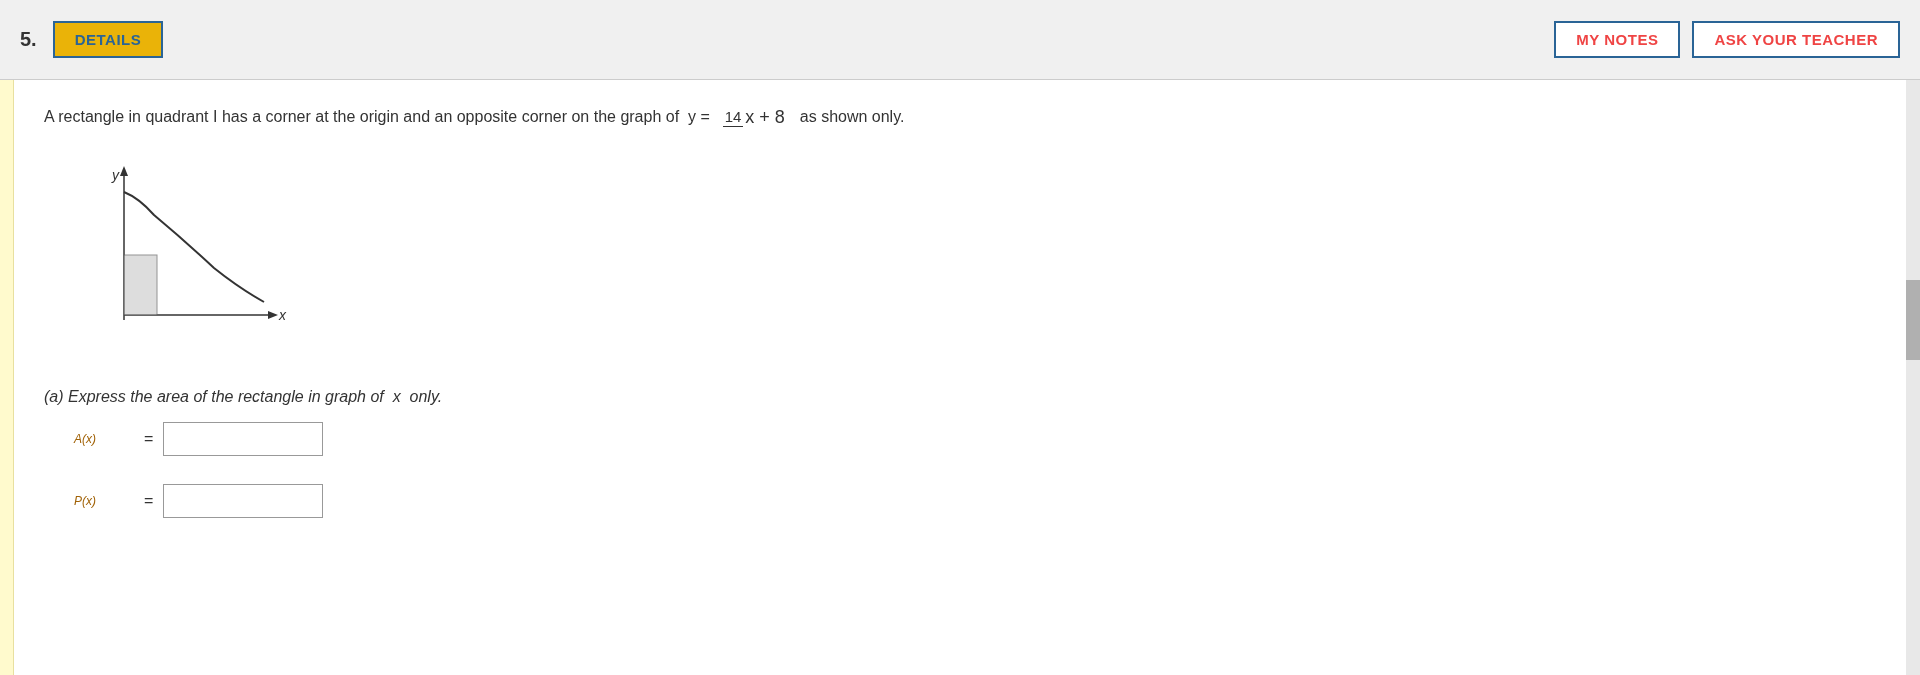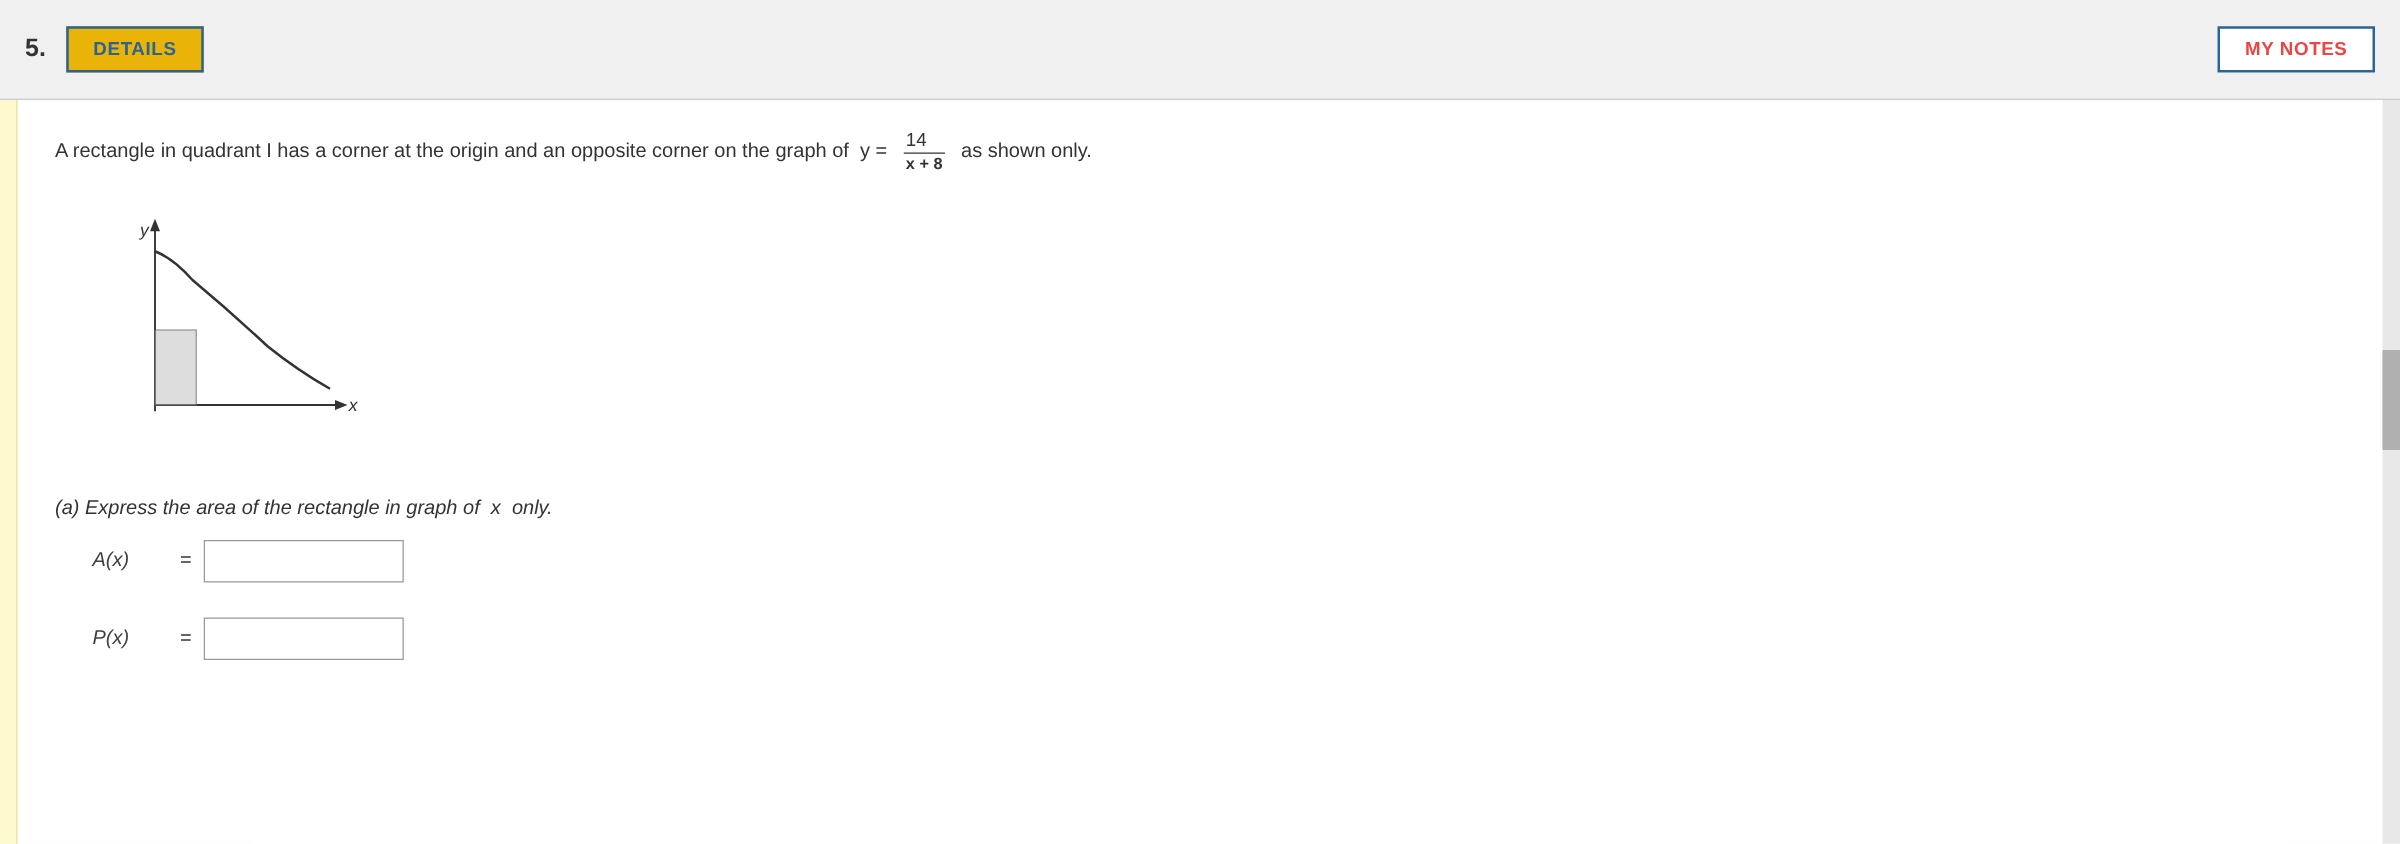--- a/index.html
+++ b/index.html
@@ -76,35 +76,35 @@
     }
     
     .problem-text {
       font-size: 16px;
       color: #333;
       margin-bottom: 20px;
       line-height: 1.6;
     }
     .fraction {
       display: inline-flex;
-      flex-direction: column;
+      flex-direction: row;
+      align-items: center;
       vertical-align: middle;
       margin: 0 4px;
     }
     .fraction .numerator {
       border-bottom: 1px solid #333;
       padding: 0 2px;
       font-size: 15px;
       line-height: 1.2;
     }
     .fraction .denominator {
       padding: 0 2px;
-      font-size: 13px;
+      font-size: 18px;
       line-height: 1.2;
-      font-weight: bold;
     }
     
     .graph-container {
       margin: 10px 0 24px 30px;
       display: inline-block;
     }
     
     .part-section {
       margin-bottom: 28px;
     }
@@ -114,22 +114,22 @@
       margin-bottom: 16px;
       font-style: italic;
     }
     .answer-row {
       display: flex;
       align-items: center;
       gap: 10px;
       margin-left: 30px;
     }
     .func-label {
-      font-size: 16px;
-      color: #404040;
+      font-size: 12px;
+      color: #a16207;
       font-style: italic;
       min-width: 60px;
     }
     .equals-sign {
       font-size: 16px;
       color: #333;
     }
     .answer-input {
       border: 1px solid #999;
       width: 160px;
@@ -160,20 +160,21 @@
 
 <div class="page-wrapper">
 
   <div class="header-bar">
     <div class="header-left">
       <span class="question-number">5.</span>
       <button class="details-btn">DETAILS</button>
     </div>
     <div class="header-right">
       <button class="my-notes-btn">MY NOTES</button>
+      <button class="ask-teacher-btn">ASK YOUR TEACHER</button>
     </div>
   </div>
 
   <div class="content-area">
     <div class="yellow-sidebar"></div>
     <div class="main-content">
 
       
       <div class="problem-text">
         <span>A rectangle in quadrant I has a corner at the origin and an opposite corner on the graph of</span>

